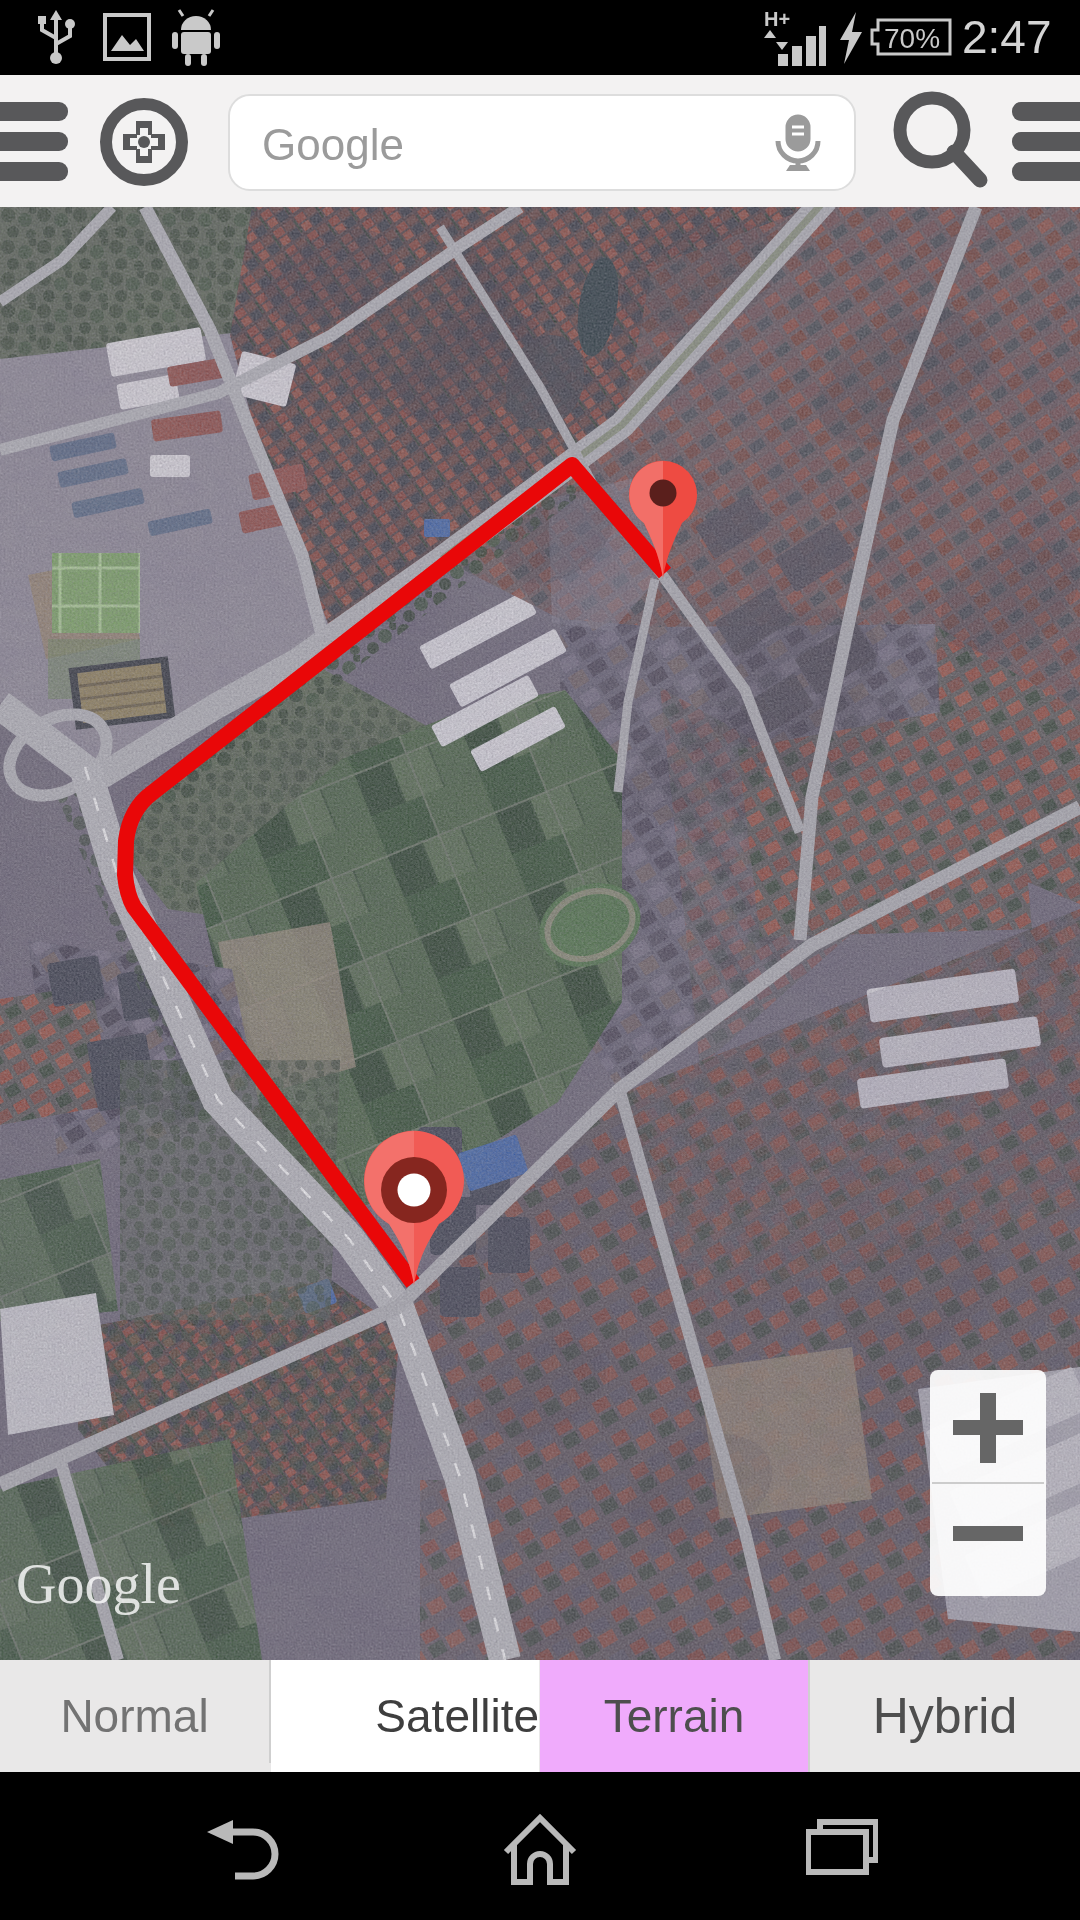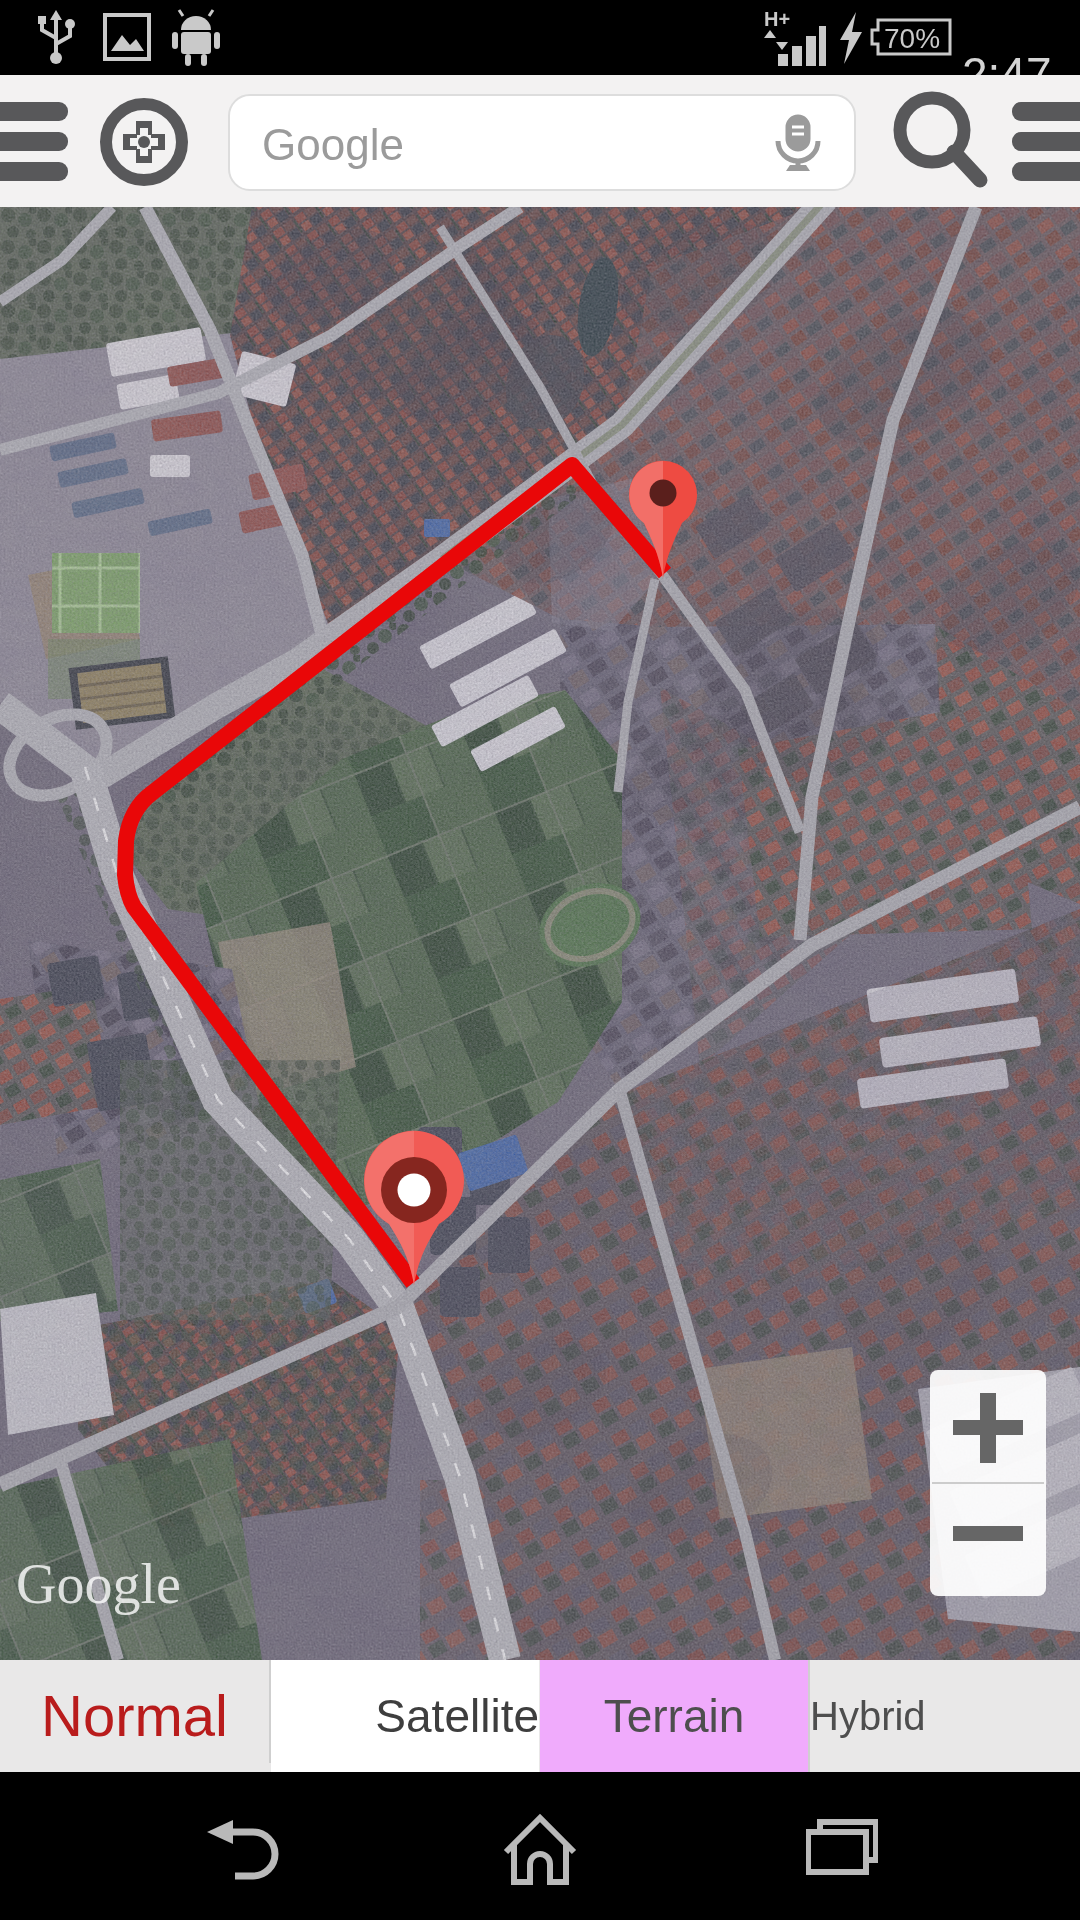--- a/index.html
+++ b/index.html
@@ -51,21 +51,21 @@
 
 <svg class="abs" style="left:836px;top:10px" width="30" height="56" viewBox="0 0 30 56">
 <path d="M20 2 L4 30 H13 L8 54 L26 22 H16 Z" fill="#c9c9c9"></path>
 </svg>
 
 <svg class="abs" style="left:868px;top:12px" width="86" height="50" viewBox="0 0 86 50">
 <path d="M10 8 H82 V42 H10 V32 H4 V18 H10 Z" fill="none" stroke="#c9c9c9" stroke-width="3"></path>
 <text x="16" y="36" font-size="28" fill="#c9c9c9" font-family="Liberation Sans,sans-serif">70%</text>
 </svg>
 
-<div class="abs" style="left:962px;top:10px;width:118px;color:#d4d4d4;font-size:46px;margin-top:37px;">2:47</div>
+<div class="abs" style="left:962px;top:10px;width:118px;color:#d4d4d4;font-size:46px;">2:47</div>
 
 <div class="abs" style="left:0;top:75px;width:1080px;height:132px;background:#f3f2f2;border-bottom:2px solid #d8d8d8;"></div>
 
 <svg class="abs" style="left:-14px;top:100px" width="82" height="86" viewBox="0 0 82 86">
 <g fill="#58585a">
 <rect x="0" y="2" width="82" height="19" rx="9"></rect>
 <rect x="0" y="32" width="82" height="19" rx="9"></rect>
 <rect x="0" y="62" width="82" height="19" rx="9"></rect>
 </g>
 </svg>
@@ -424,27 +424,27 @@
 <g fill="#666666">
 <rect x="953" y="1213" width="70" height="15"></rect>
 <rect x="980" y="1186" width="16" height="70"></rect>
 <rect x="953" y="1319" width="70" height="15"></rect>
 </g>
 </g>
 </svg>
 
 <div class="abs" style="left:0;top:1660px;width:1080px;height:112px;background:#e9e8e8;"></div>
 
-<div class="abs" style="left:0;top:1660px;width:269px;height:103px;background:#e9e8e8;border-right:2px solid #cfcfcf;color:#b91c1c;font-size:58px;text-align:center;line-height:112px;">Normal</div>
+<div class="abs" style="left:0;top:1660px;width:269px;height:103px;background:#e9e8e8;border-right:2px solid #cfcfcf;color:#737373;font-size:46px;text-align:center;line-height:112px;">Normal</div>
 
 <div class="abs" style="left:271px;top:1660px;width:268px;height:112px;background:#ffffff;color:#3e3e3e;font-size:46px;text-align:right;line-height:112px;">Satellite</div>
 
 <div class="abs" style="left:540px;top:1660px;width:268px;height:112px;background:#f0abfc;border-right:2px solid #cfcfcf;color:#4e4e4e;font-size:46px;text-align:center;line-height:112px;">Terrain</div>
 
-<div class="abs" style="left:810px;top:1660px;width:270px;height:112px;background:#e9e8e8;color:#4e4e4e;font-size:40px;text-align:left;line-height:112px;">Hybrid</div>
+<div class="abs" style="left:810px;top:1660px;width:270px;height:112px;background:#e9e8e8;color:#4e4e4e;font-size:50px;text-align:center;line-height:112px;">Hybrid</div>
 
 <div class="abs" style="left:0;top:1772px;width:1080px;height:148px;background:#000;"></div>
 
 <svg class="abs" style="left:205px;top:1818px" width="75" height="62" viewBox="0 0 75 62">
 <path d="M18 14 H48 A22 22 0 0 1 48 58 H30" fill="none" stroke="#b9b9b9" stroke-width="7"></path>
 <path d="M28 2 L2 14 L28 26 Z" fill="#b9b9b9"></path>
 </svg>
 
 <svg class="abs" style="left:500px;top:1812px" width="80" height="74" viewBox="0 0 80 74">
 <path d="M6 40 L40 6 L74 40 M14 32 V70 H30 V52 A10 10 0 0 1 50 52 V70 H66 V32" fill="none" stroke="#b9b9b9" stroke-width="6"></path>

